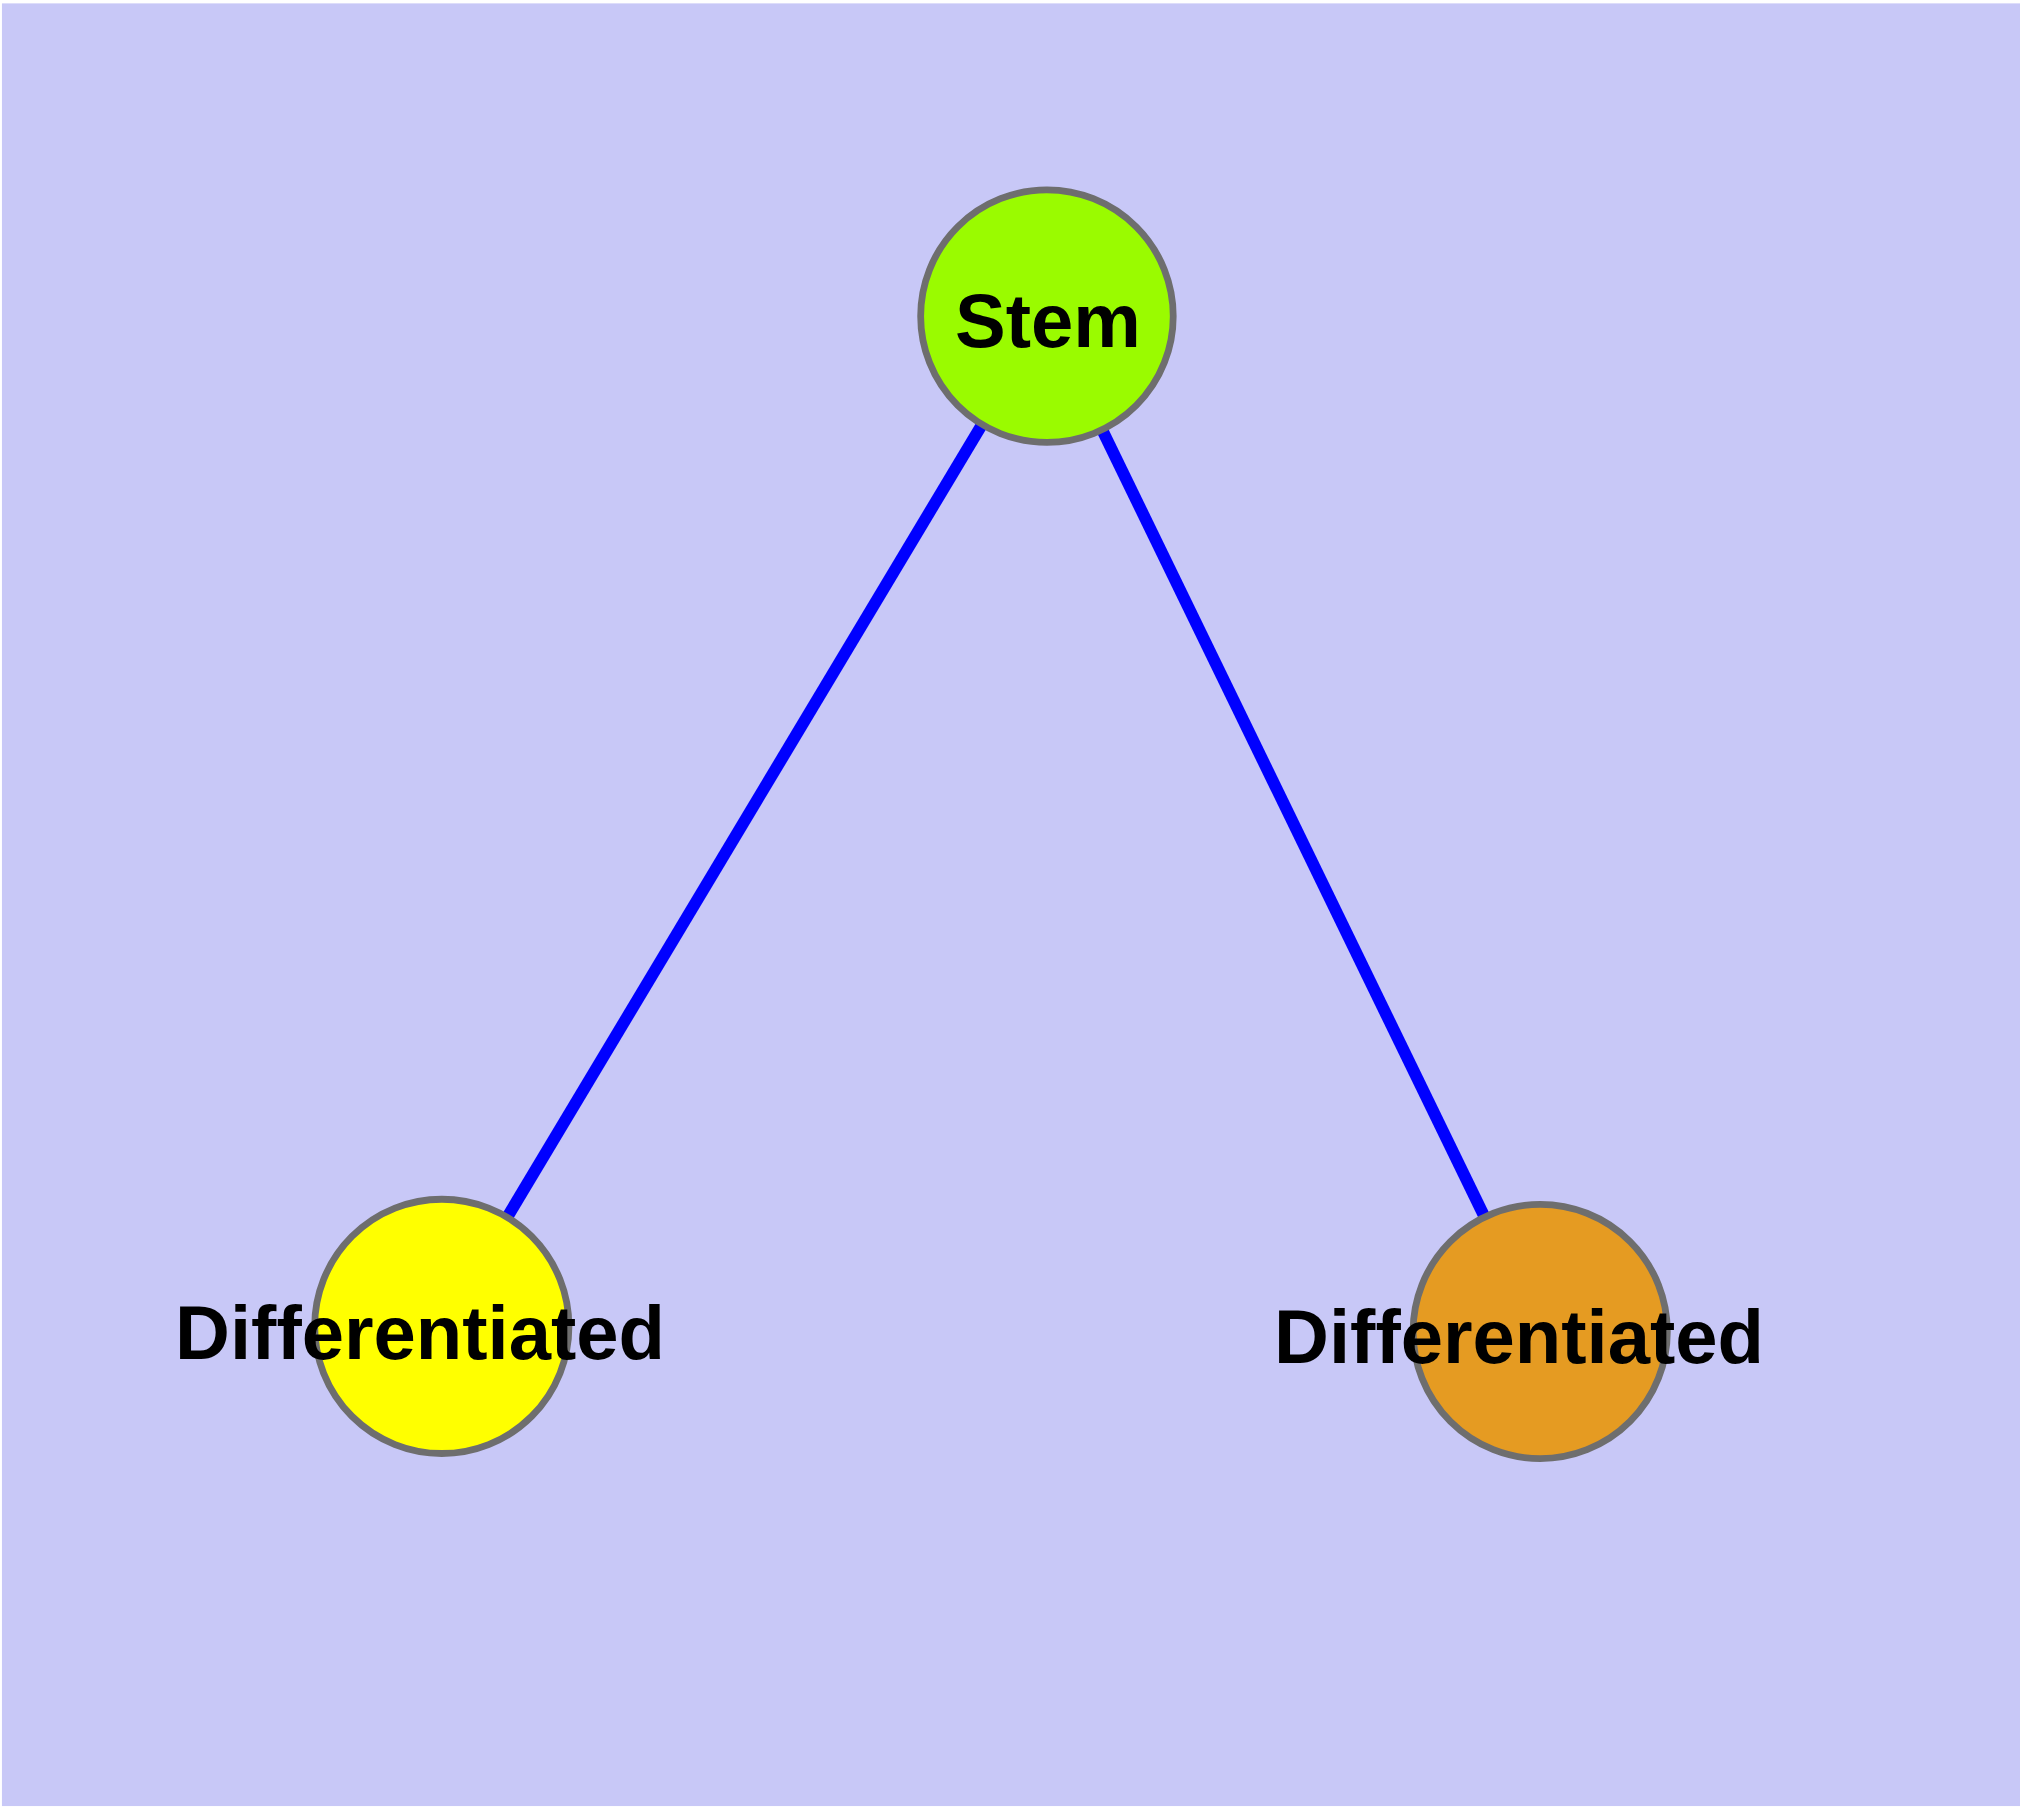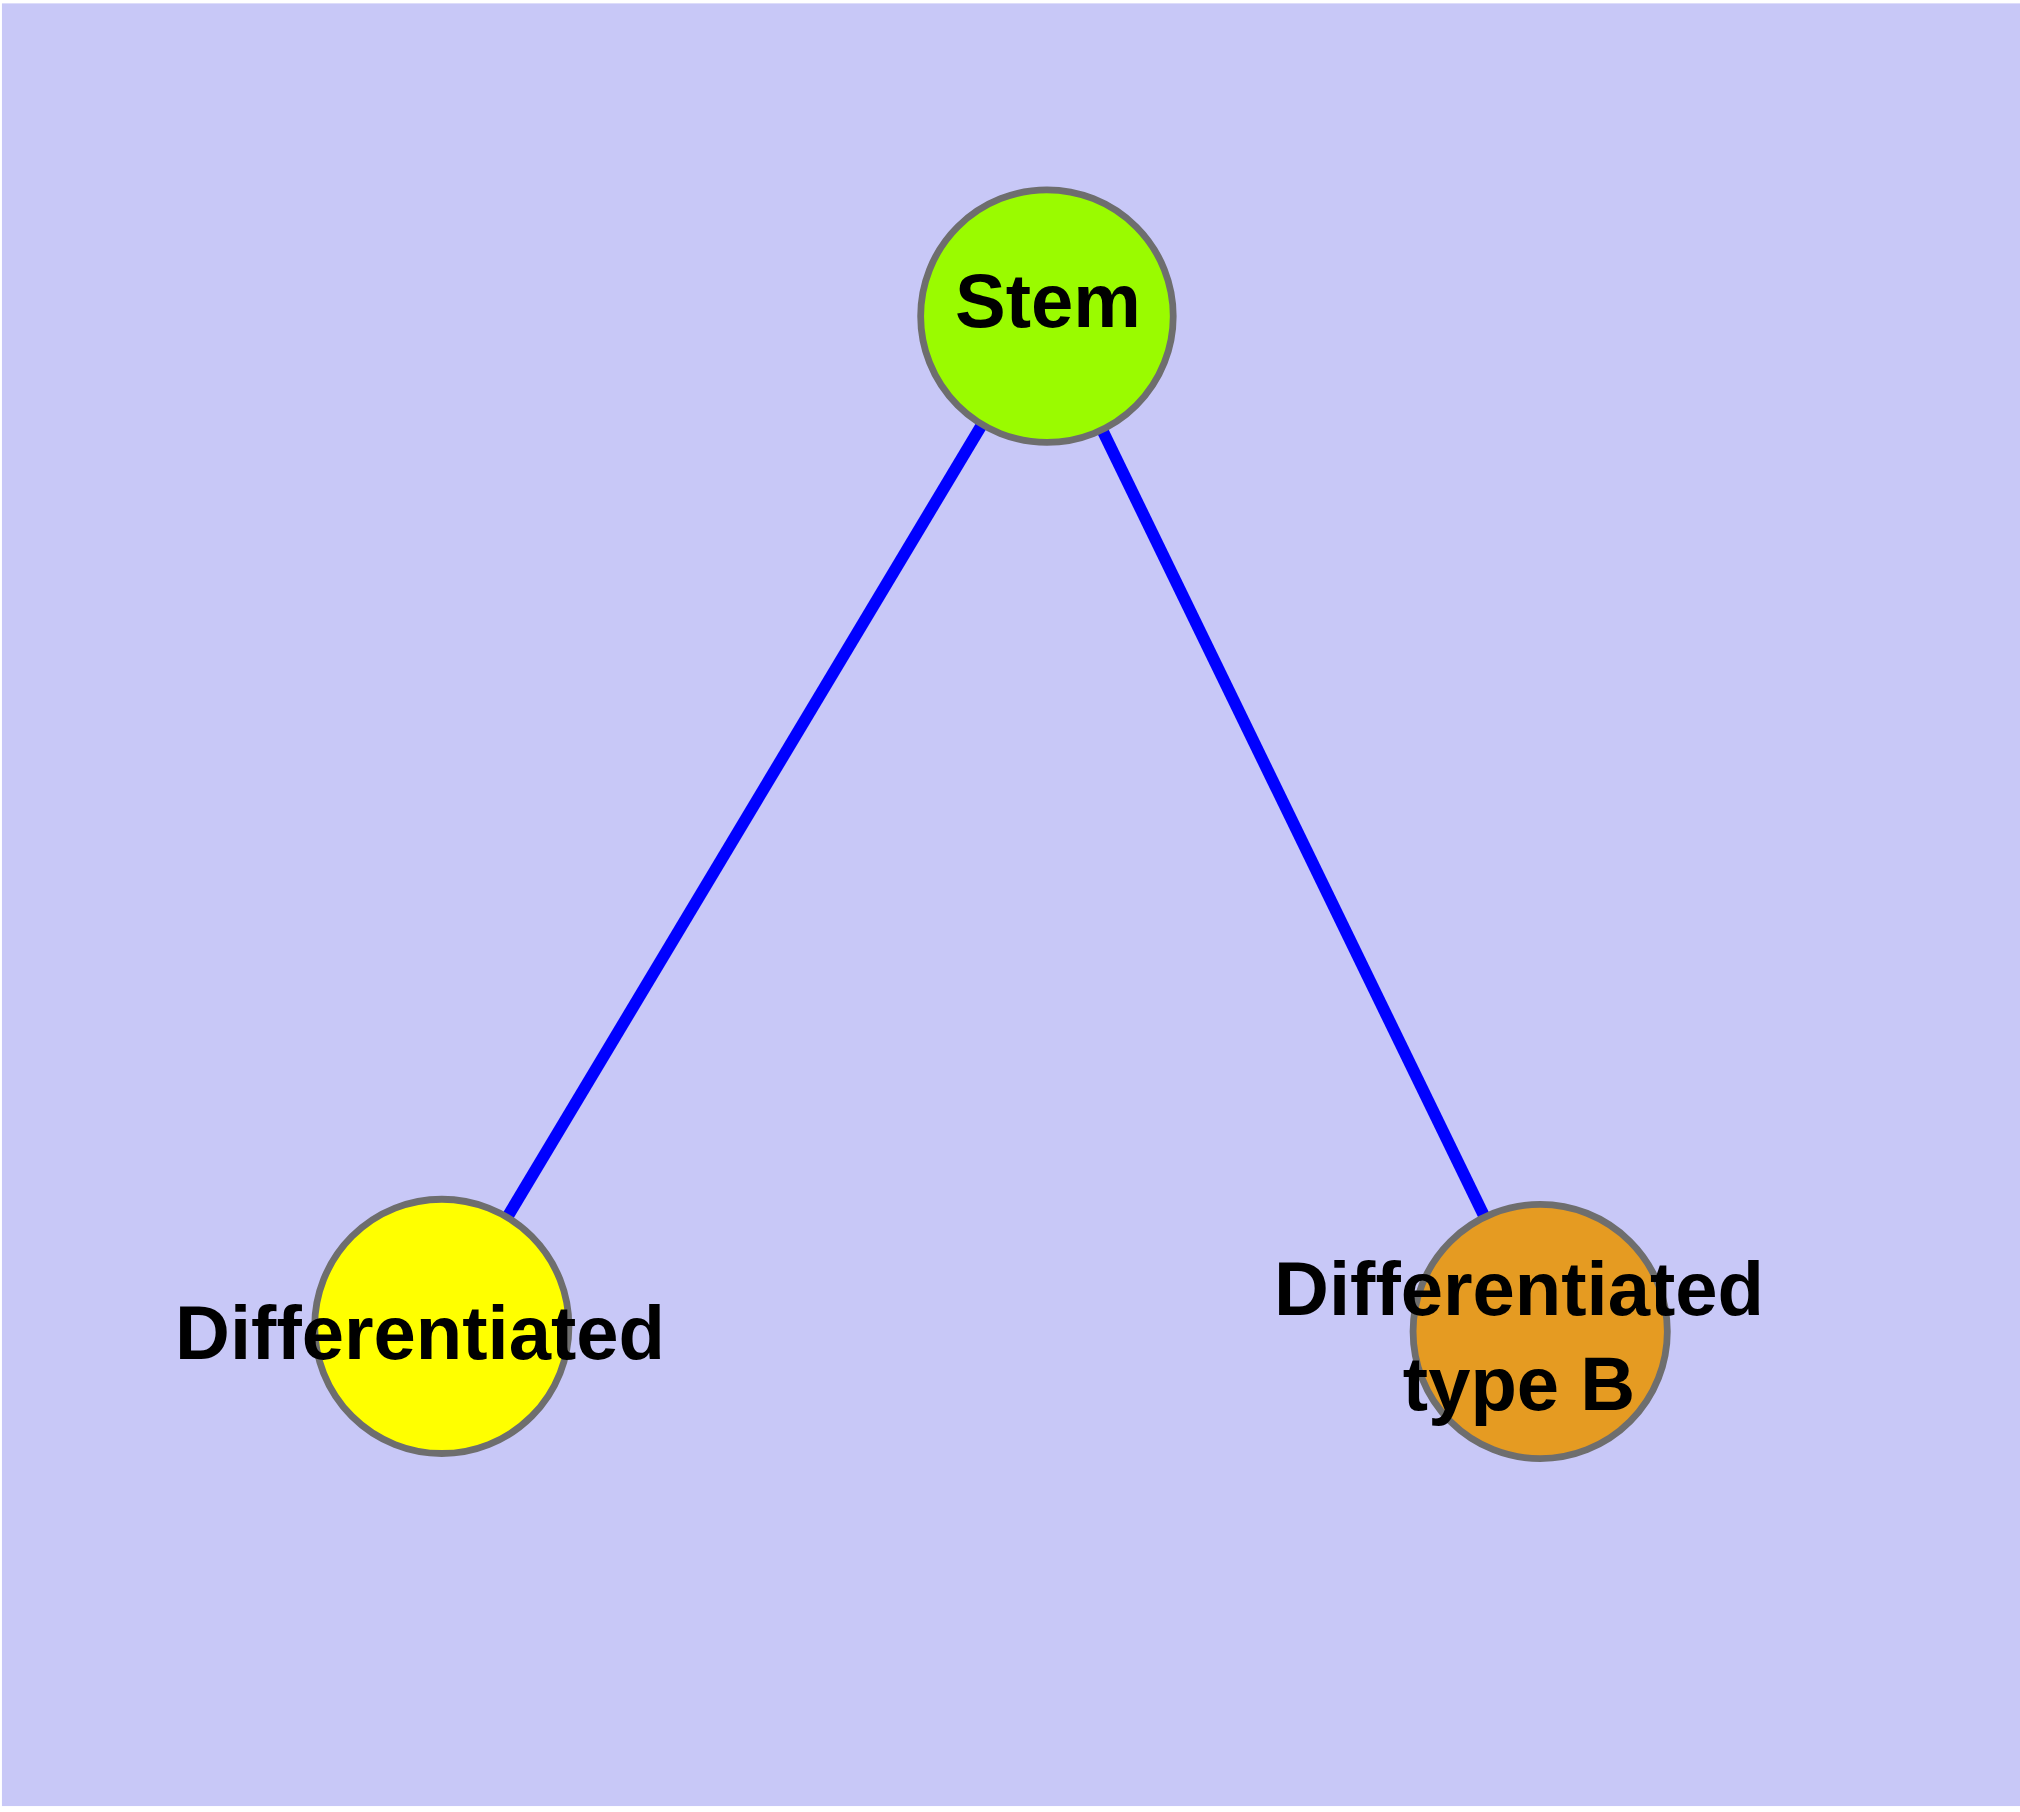--- a/index.html
+++ b/index.html
@@ -47,27 +47,26 @@
     <rect x="2" y="4" width="2382" height="2127" fill="#C8C8F7"></rect>
 
     <line x1="1235" y1="373" x2="521" y2="1565" stroke-width="14" stroke="#0000FF"></line>
     <line x1="1235" y1="373" x2="1817" y2="1571" stroke-width="14" stroke="#0000FF"></line>
 
     <circle cx="1235" cy="373" r="149" stroke="#6E6E6E" stroke-width="8" fill="#9AFB00"></circle>
     <circle cx="521" cy="1565" r="150" stroke="#6E6E6E" stroke-width="8" fill="#FFFF00"></circle>
     <circle cx="1817" cy="1571" r="150" stroke="#6E6E6E" stroke-width="8" fill="#E59B22"></circle>
   </svg>
 
-  <div class="node-label" style="left:1048px; top:300px;">
+  <div class="node-label" style="left:1048px; top:320px;">
     <span class="line">Stem</span>
   </div>
 
   <div class="node-label" style="left:420px; top:1332px;">
     <span class="line">Differentiated</span>
   </div>
 
   <div class="node-label" style="left:1519px; top:1336px;">
     <span class="line">Differentiated</span>
-    <span class="line">type B</span>
   </div>
 
 </div>
 
 
 </body></html>

